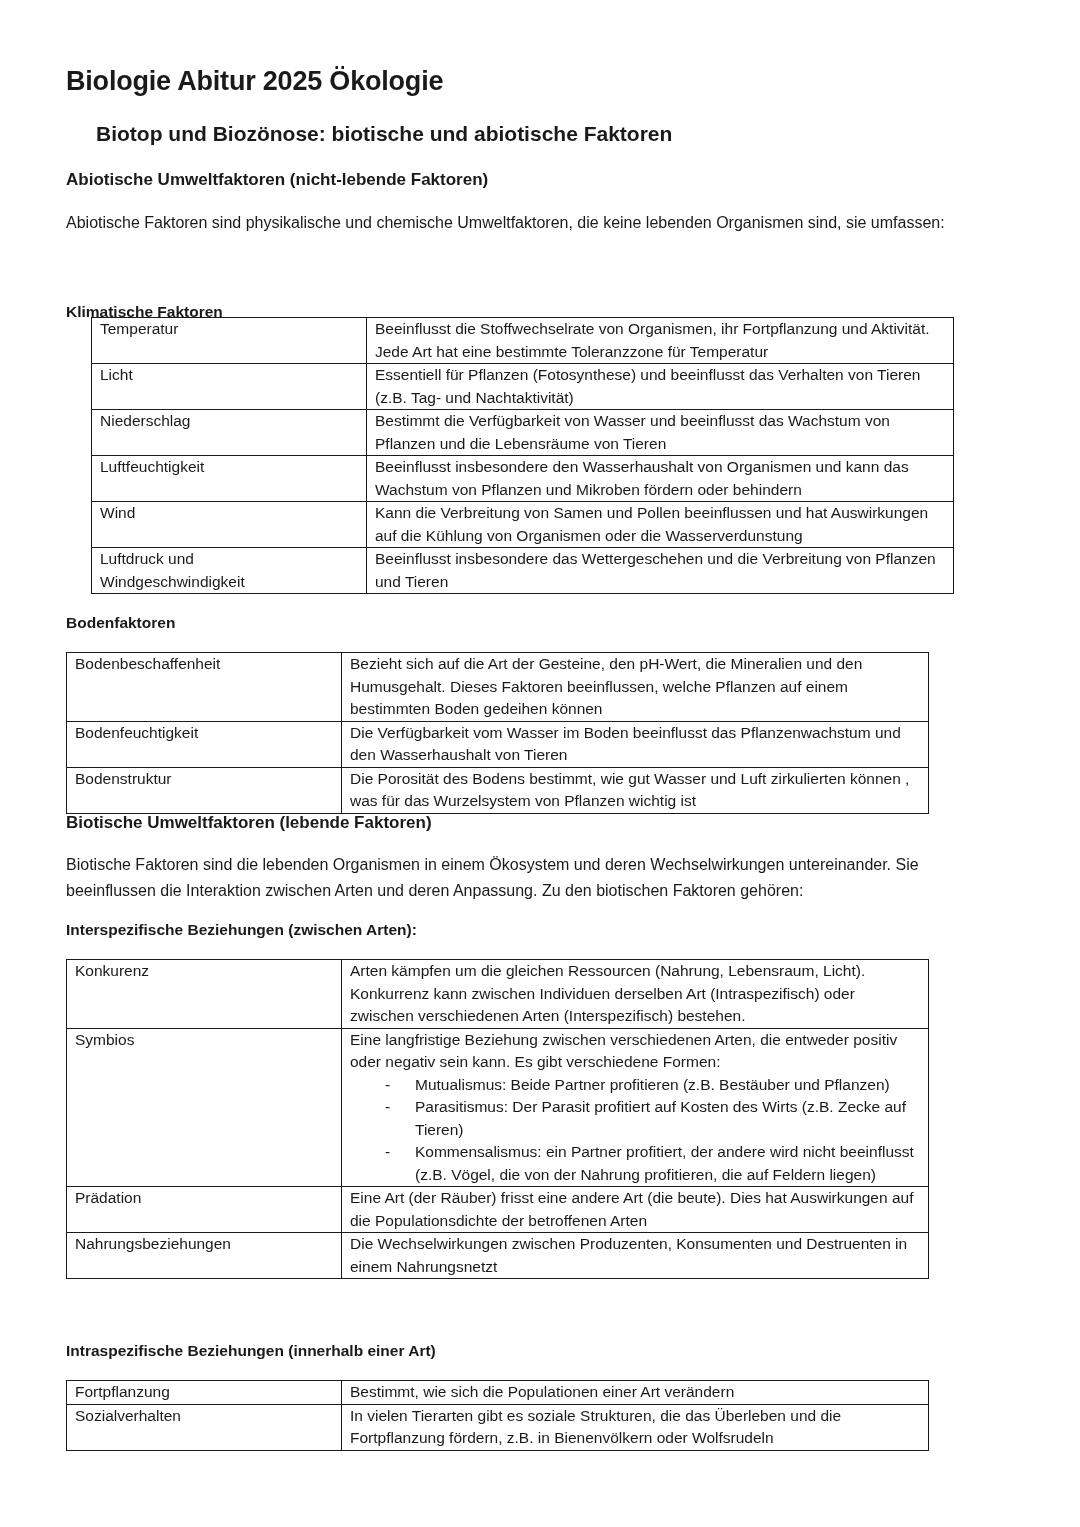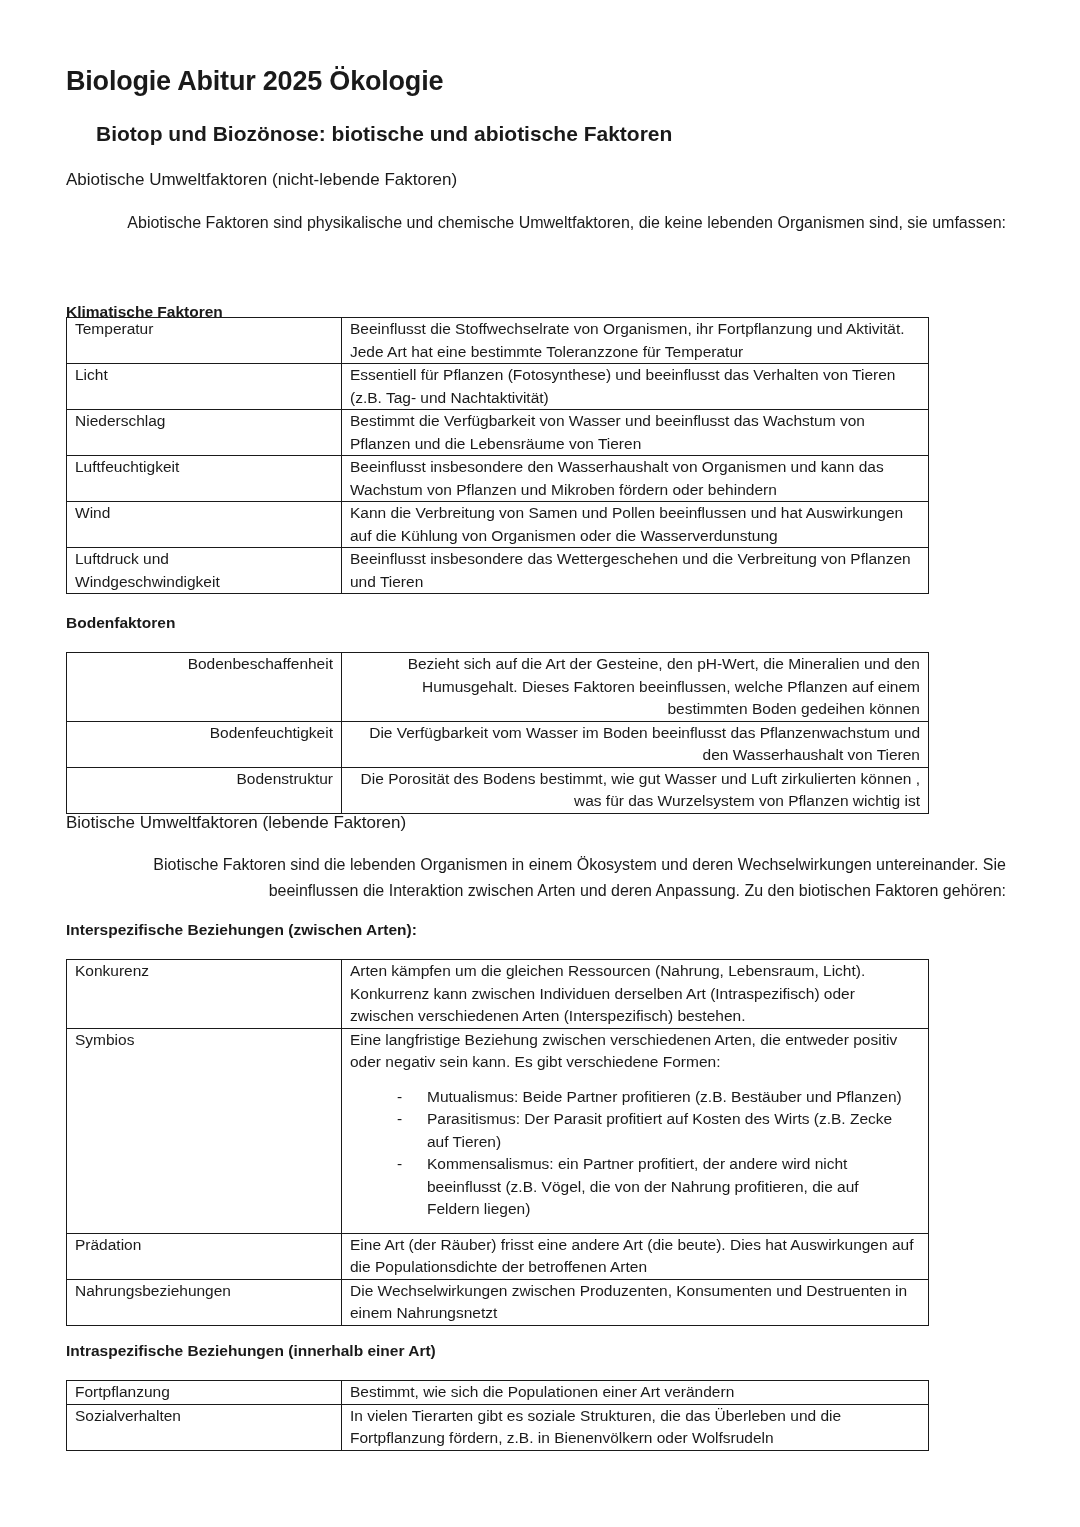--- a/index.html
+++ b/index.html
@@ -3,49 +3,49 @@
 <meta charset="utf-8">
 <style>
   html, body { margin: 0; padding: 0; background: #ffffff; }
   body {
     width: 1080px; height: 1527px; position: relative; overflow: hidden;
     font-family: "Liberation Sans", "DejaVu Sans", sans-serif; color: #1a1a1a;
   }
   .page { position: absolute; left: 66px; top: 0; width: 950px; }
   .h1 { position: absolute; top: 66px; left: 0; font-size: 27px; font-weight: bold; letter-spacing: -0.2px; }
   .h2 { position: absolute; top: 122px; left: 0; font-size: 21px; font-weight: bold; margin-left: 30px; }
-  .h3 { position: absolute; font-size: 17px; font-weight: normal; }
-  .para { position: absolute; left: 0; font-size: 16px; line-height: 26px; width: 940px; text-align: right; }
+  .h3 { position: absolute; font-size: 17px; font-weight: bold; }
+  .para { position: absolute; left: 0; font-size: 16px; line-height: 26px; width: 940px; }
   .sub { position: absolute; left: 0; font-size: 15.5px; font-weight: bold; }
   table.ftable {
     position: absolute; left: 0; width: 863px; border-collapse: collapse;
     font-size: 15.5px; table-layout: fixed;
   }
   table.ftable td {
     border: 1.5px solid #1a1a1a; vertical-align: top;
     padding: 0 8px; line-height: 22.5px;
   }
   table.ftable td.k { width: 258px; }
-  ul.dash { list-style: none; margin: 12px; padding: 0 0 0 35px; }
+  ul.dash { list-style: none; margin: 0; padding: 0 0 0 35px; }
   ul.dash li { position: relative; padding-left: 30px; }
   ul.dash li::before { content: "-"; position: absolute; left: 0; top: 0; }
 </style>
 </head>
 <body>
 
 <div class="page">
 
   <div class="h1">Biologie Abitur 2025 Ökologie</div>
   <div class="h2">Biotop und Biozönose: biotische und abiotische Faktoren</div>
 
   <div class="h3" style="top:170px;">Abiotische Umweltfaktoren (nicht-lebende Faktoren)</div>
   <div class="para" style="top:210px;">Abiotische Faktoren sind physikalische und chemische Umweltfaktoren, die keine lebenden Organismen sind, sie umfassen:</div>
   <div class="sub" style="top:279px;margin-top:24px;">Klimatische Faktoren</div>
 
-  <table class="ftable" style="top:317px;">
+  <table class="ftable" style="top:317px;margin-left:25px;">
     <tbody>
         <tr>
           <td class="k">Temperatur</td>
           <td>Beeinflusst die Stoffwechselrate von Organismen, ihr Fortpflanzung und Aktivität. Jede Art hat eine bestimmte Toleranzzone für Temperatur</td>
         </tr>
     <tr>
           <td class="k">Licht</td>
           <td>Essentiell für Pflanzen (Fotosynthese) und beeinflusst das Verhalten von Tieren (z.B. Tag- und Nachtaktivität)</td>
         </tr>
     <tr>
@@ -62,21 +62,21 @@
         </tr>
     <tr>
           <td class="k" style="padding-right:84px;">Luftdruck und Windgeschwindigkeit</td>
           <td>Beeinflusst insbesondere das Wettergeschehen und die Verbreitung von Pflanzen und Tieren</td>
         </tr>
   </tbody>
     </table>
 
   <div class="sub" style="top:614px;">Bodenfaktoren</div>
 
-  <table class="ftable" style="top:652px;text-align:right;">
+  <table class="ftable" style="top:652px;">
     <tbody>
         <tr>
           <td class="k">Bodenbeschaffenheit</td>
           <td>Bezieht sich auf die Art der Gesteine, den pH-Wert, die Mineralien und den Humusgehalt. Dieses Faktoren beeinflussen, welche Pflanzen auf einem bestimmten Boden gedeihen können</td>
         </tr>
     <tr>
           <td class="k">Bodenfeuchtigkeit</td>
           <td>Die Verfügbarkeit vom Wasser im Boden beeinflusst das Pflanzenwachstum und den Wasserhaushalt von Tieren</td>
         </tr>
     <tr>

